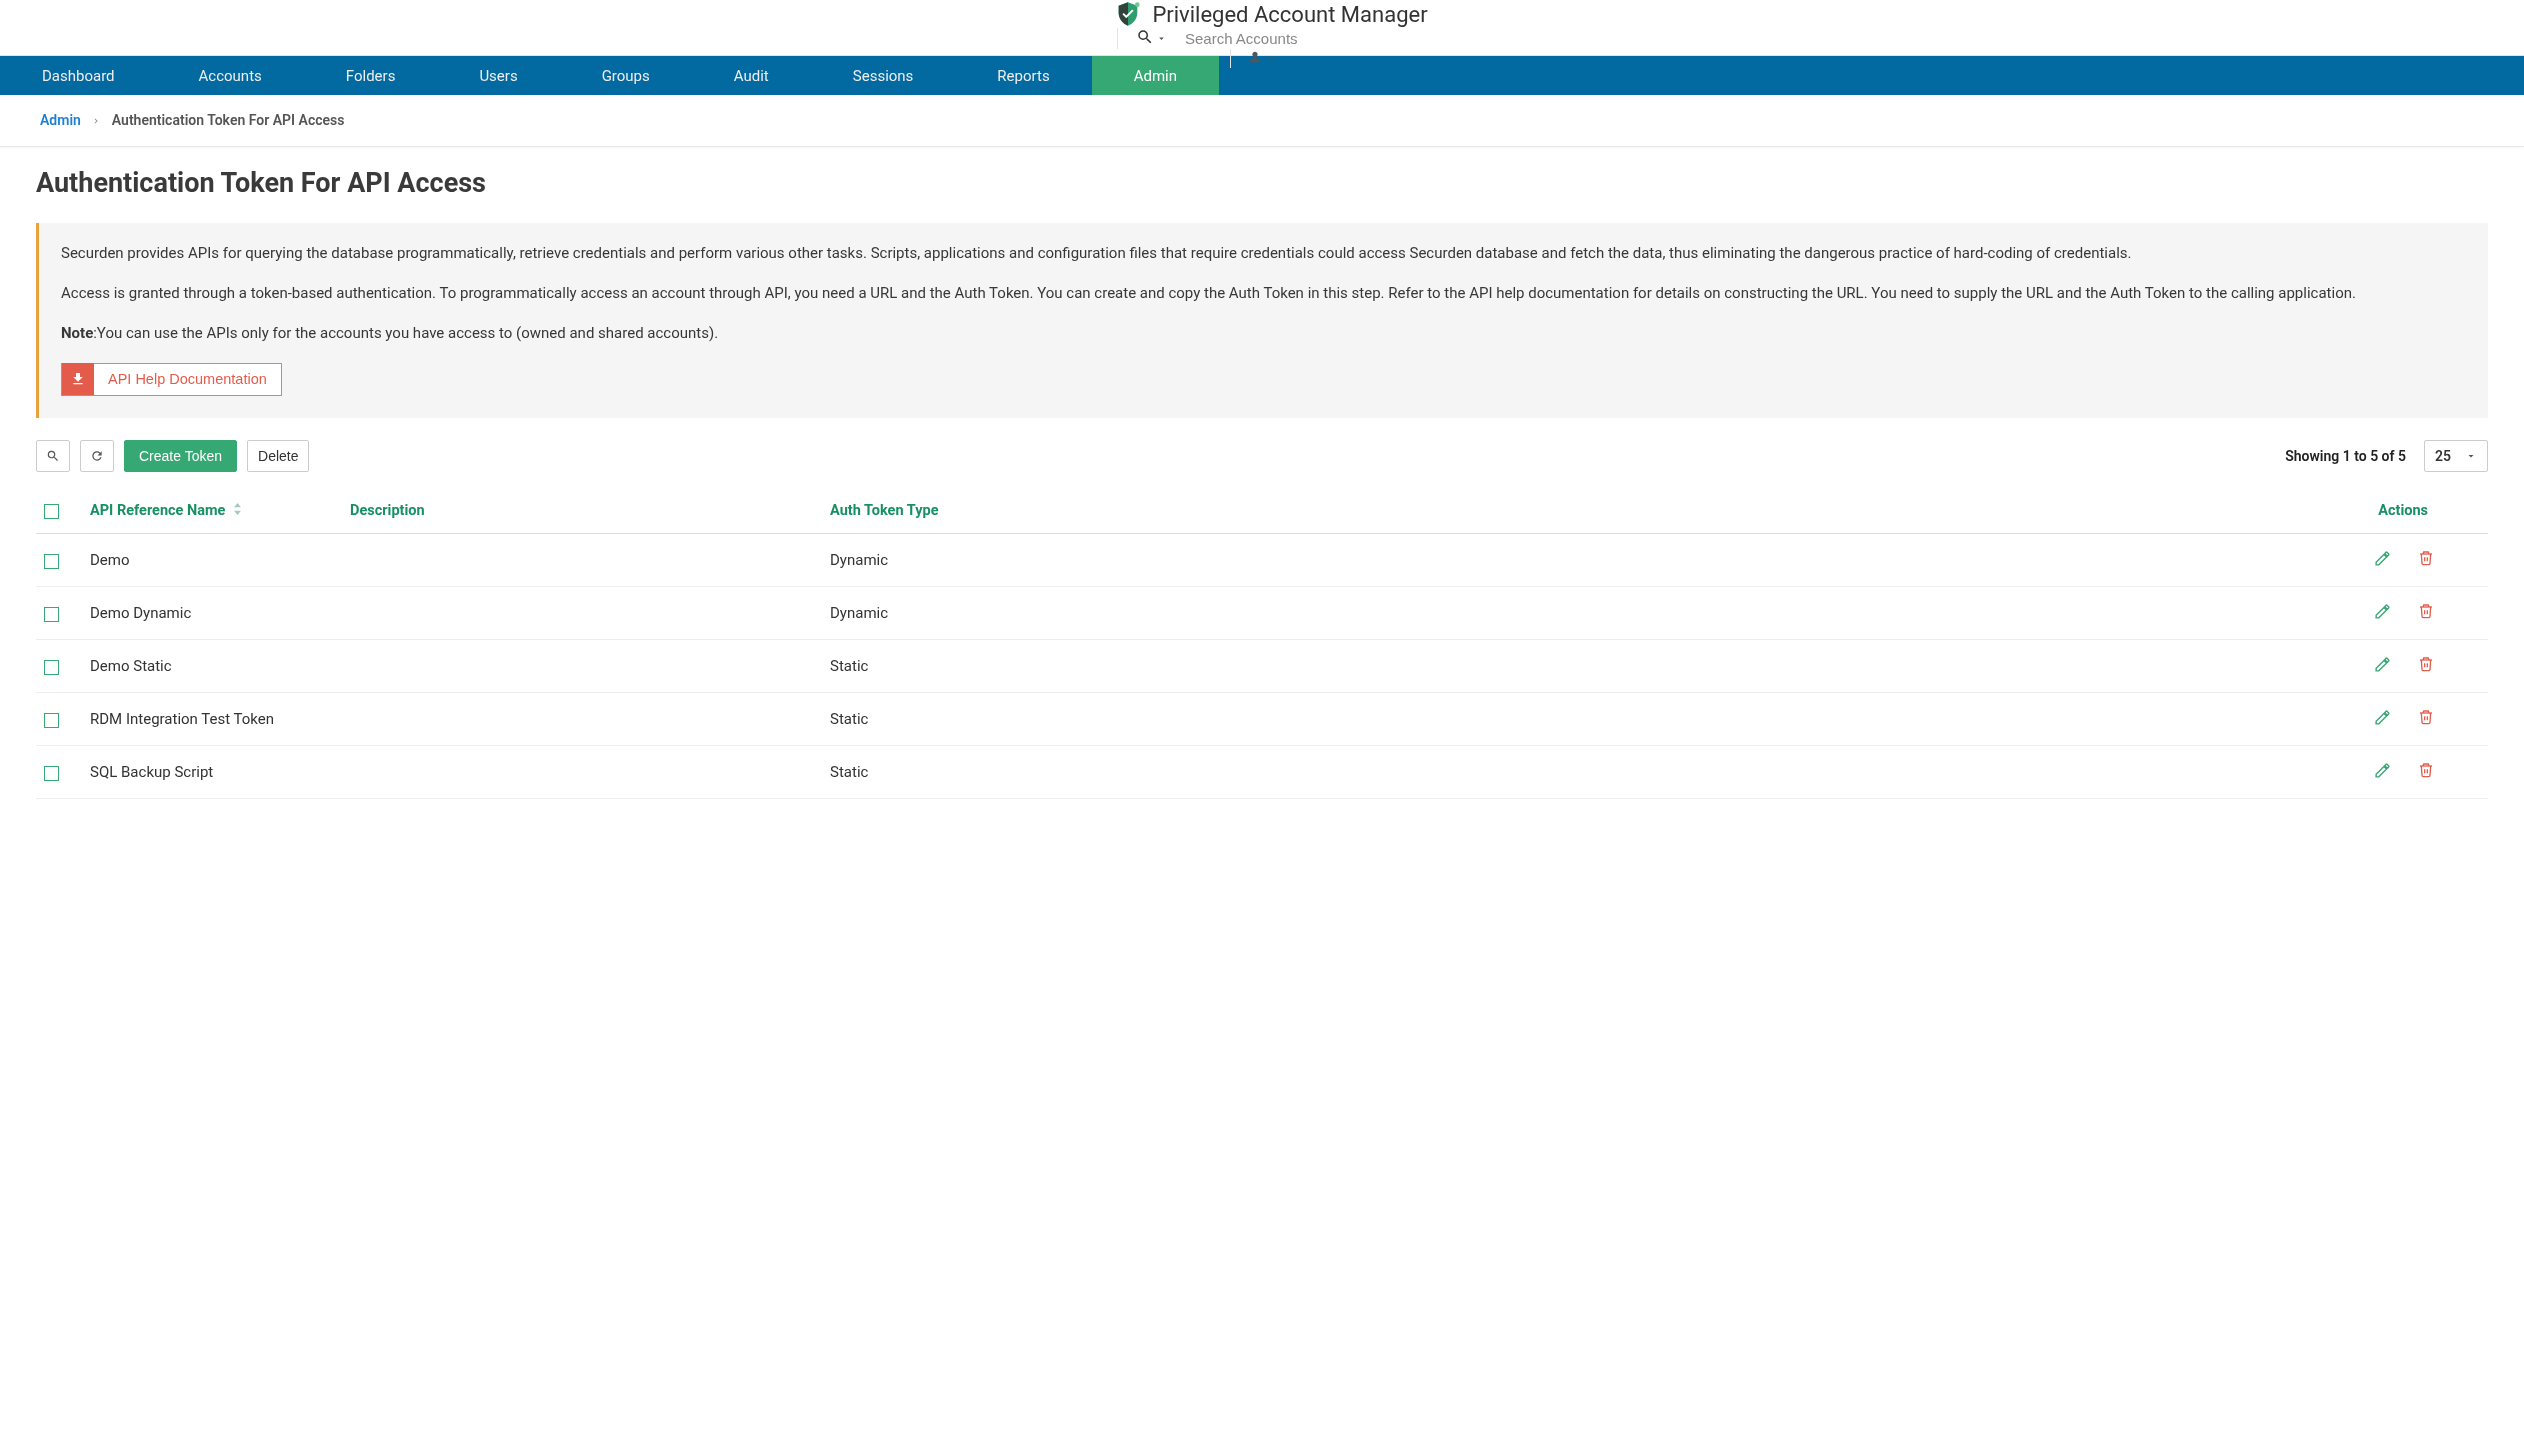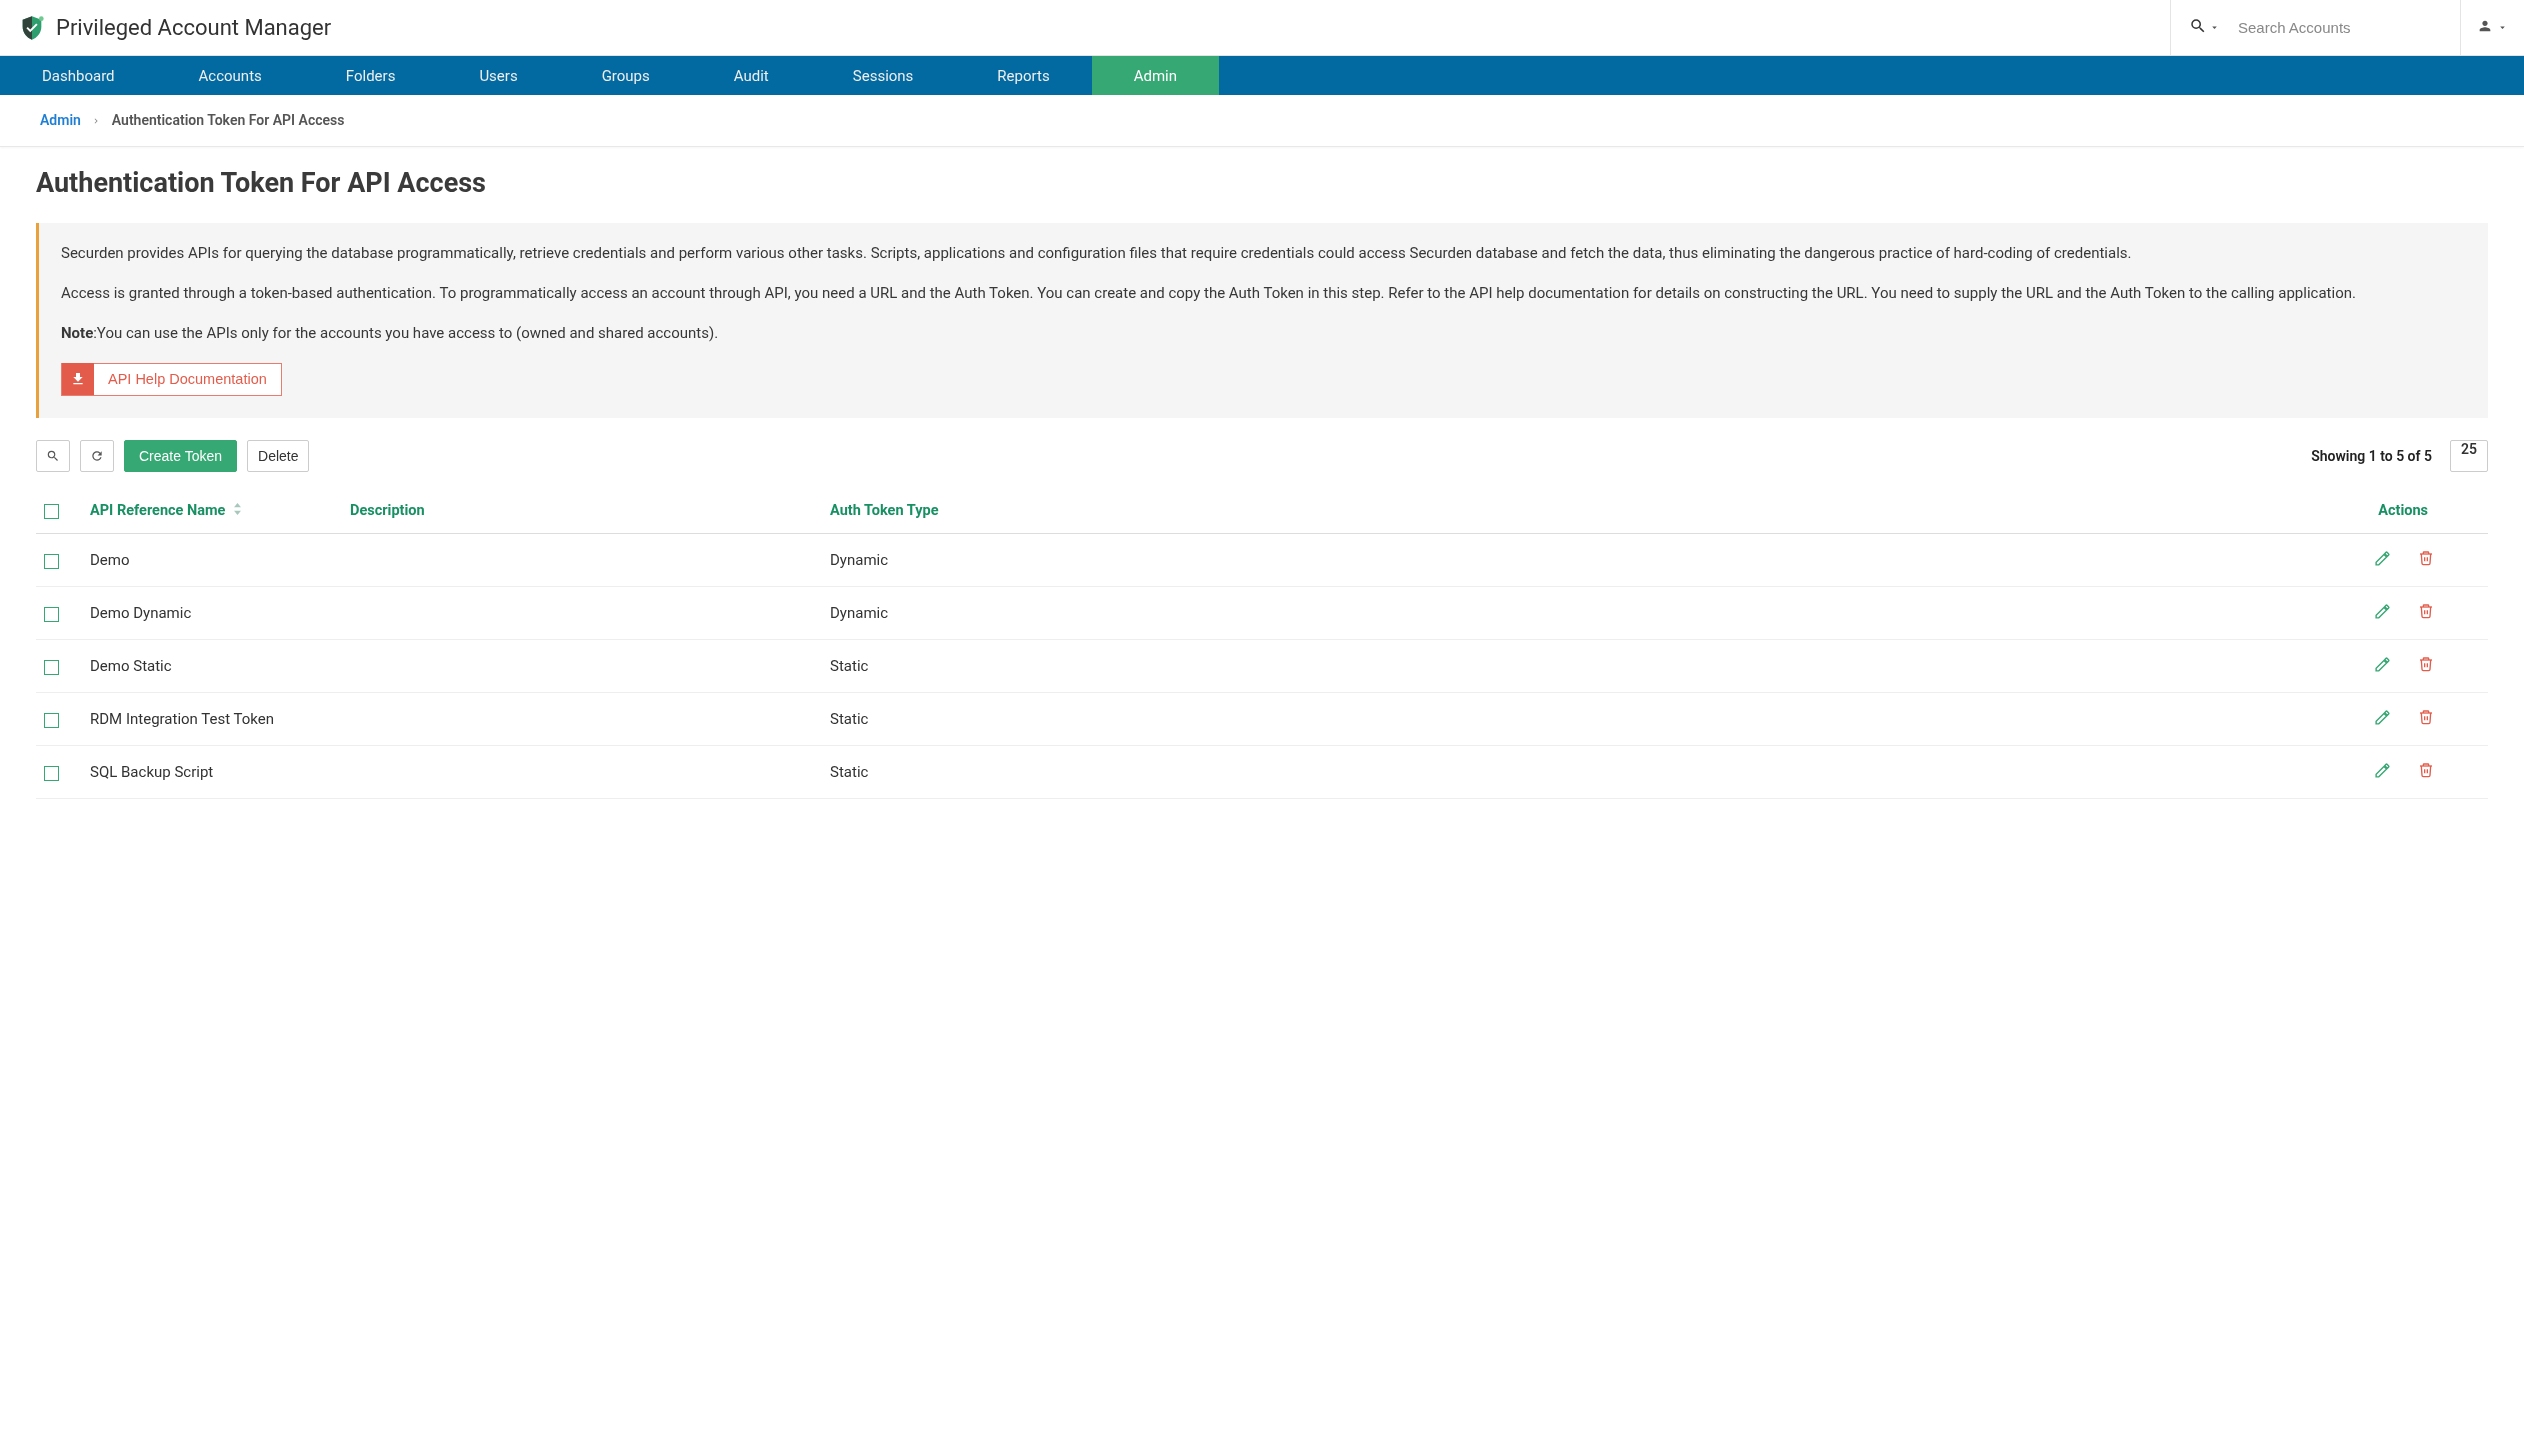--- a/index.html
+++ b/index.html
@@ -1,18 +1,18 @@
 <!DOCTYPE html>
 <html><head>
   <meta charset="utf-8">
   <style>
     * { box-sizing: border-box; margin: 0; padding: 0; }
     body { font-family: -apple-system, BlinkMacSystemFont, "Segoe UI", Roboto, Helvetica, Arial, sans-serif; font-size: 14px; color: #333; background: #fff; }
     
-    .header { display: flex; align-items: center; height: 56px; border-bottom: 1px solid #e4e4e4; }
+    .header { display: flex; align-items: center; height: 56px; border-bottom: 1px solid #e4e4e4; flex-direction: column; }
     .brand { display: flex; align-items: center; padding-left: 18px; flex: 1; }
     .logo-icon { width: 28px; height: 28px; margin-right: 10px; }
     .brand-title { font-size: 22px; color: #333; font-weight: 400; }
     .search-area { display: flex; align-items: center; border-left: 1px solid #e4e4e4; height: 100%; padding: 0 18px; width: 290px; }
     .search-area svg { width: 18px; height: 18px; fill: #333; }
     .search-area .chev { margin-left: 2px; margin-right: 18px; }
     .search-input { border: none; outline: none; font-size: 15px; color: #333; width: 160px; }
     .search-input::placeholder { color: #888; }
     .user-area { display: flex; align-items: center; border-left: 1px solid #e4e4e4; height: 100%; padding: 0 16px; }
     .user-area svg { width: 16px; height: 16px; fill: #555; }
@@ -39,21 +39,21 @@
     .api-doc-btn .icon-part { background: #e35c4b; width: 32px; height: 32px; display: flex; align-items: center; justify-content: center; }
     .api-doc-btn .text-part { color: #e35c4b; padding: 0 14px; font-size: 14.5px; }
     
     .toolbar { display: flex; align-items: center; margin-bottom: 20px; gap: 32px; }
     .tb-left { display: flex; gap: 10px; }
     .tb-btn { border: 1px solid #ccc; background: #fff; height: 32px; min-width: 34px; padding: 0 10px; display: flex; align-items: center; justify-content: center; border-radius: 2px; cursor: pointer; font-size: 14px; color: #333; }
     .tb-btn.icon-only { padding: 0; width: 34px; }
     .tb-btn.primary { background: #36a873; border-color: #36a873; color: #fff; padding: 0 14px; }
     .tb-right { margin-left: auto; display: flex; align-items: center; gap: 18px; }
     .showing-text { font-size: 14px; color: #222; font-weight: 600; }
-    .page-size { border: 1px solid #ccc; height: 32px; padding: 0 10px; display: flex; align-items: center; gap: 14px; border-radius: 2px; cursor: pointer; font-size: 14px; font-weight: 600; flex-direction: column; }
+    .page-size { border: 1px solid #ccc; height: 32px; padding: 0 10px; display: flex; align-items: center; gap: 14px; border-radius: 2px; cursor: pointer; font-size: 14px; font-weight: 600; }
     
     table.tokens { width: 100%; border-collapse: collapse; }
     table.tokens thead th { text-align: left; color: #189064; font-weight: 700; font-size: 14.5px; padding: 10px 8px 14px 8px; border-bottom: 1px solid #ddd; }
     table.tokens thead th.actions { text-align: right; padding-right: 60px; }
     table.tokens tbody td { padding: 16px 8px; border-bottom: 1px solid #eee; font-size: 15px; color: #333; }
     .checkbox { width: 15px; height: 15px; border: 1.5px solid #36a873; background: #fff; display: inline-block; vertical-align: middle; }
     .sort-icon { margin-left: 4px; vertical-align: middle; }
     .actions-cell { text-align: right; white-space: nowrap; padding-right: 50px !important; }
     .action-icon { display: inline-flex; width: 20px; height: 20px; margin-left: 24px; cursor: pointer; vertical-align: middle; }
     

